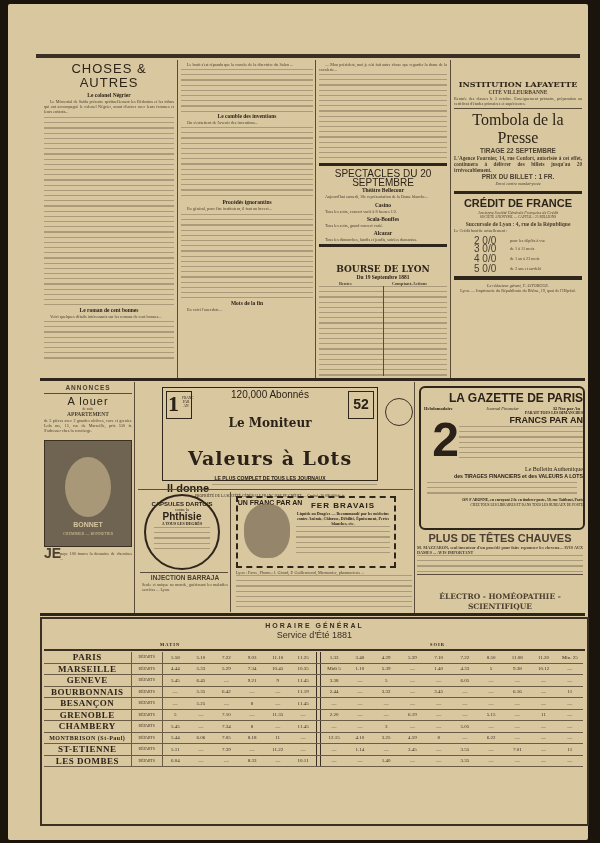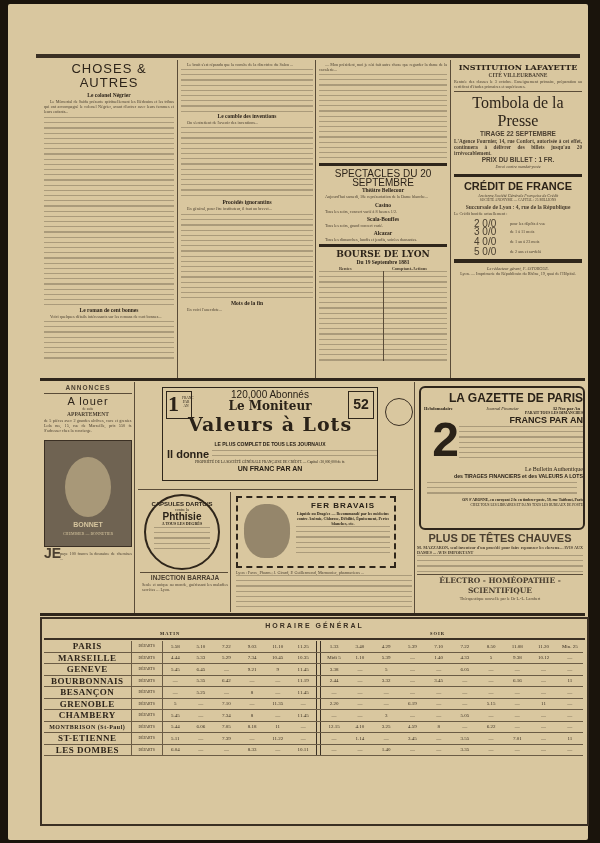--- a/index.html
+++ b/index.html
@@ -10,21 +10,21 @@
   .vline{position:absolute;width:1px;background:#5a4c38;}
   .hline{position:absolute;height:1px;background:#5a4c38;}
   .heavy{position:absolute;height:3px;background:#2f261b;}
   .head-sans{font-family:"Liberation Sans",sans-serif;}
   .title-big{font-family:"Liberation Sans",sans-serif;font-size:13px;letter-spacing:1px;text-align:center;color:#2d241a;line-height:14px;}
   .sub{font-weight:bold;text-align:center;font-size:5.5px;line-height:7px;color:#2d241a;}
   .para{margin:0 0 2px 0;text-indent:6px;}
   .filler{display:block;height:100%;background:repeating-linear-gradient(to bottom,#8b7d62 0 1.2px,transparent 1.2px 5.2px);opacity:.6;}
   .box{position:absolute;border:1.5px solid #2f261b;}
   .center{text-align:center;}
-  .gothic{font-family:"DejaVu Serif",serif;font-weight:bold;}
+  .gothic{font-family:"DejaVu Serif",serif;font-weight:bold;margin-top:17px;}
   .rail{position:absolute;left:40px;top:617px;width:545px;height:205px;border:2px solid #3b3024;}
   table.rt{border-collapse:collapse;font-size:5px;color:#3a2f22;}
   table.rt td{border-bottom:1px solid #6b5c45;text-align:center;padding:0;height:10.5px;}
   .city{font-family:"Liberation Serif",serif;font-weight:bold;font-size:9px;letter-spacing:.5px;text-align:center;color:#2d241a;}
   .dep{font-size:3.8px;border-left:1px solid #6b5c45;border-right:1px solid #6b5c45;}
 </style>
 </head>
 <body>
 
 <div class="page"></div>
@@ -246,20 +246,21 @@
     </div>
   <div class="hline" style="position:relative;margin:1px 0;"></div>
   <div class="gothic" style="font-size:7.5px;line-height:10px;">ÉLECTRO - HOMÉOPATHIE - SCIENTIFIQUE</div>
   <div>Thérapeutique nouvelle par le Dr L.-L. Lambert</div>
 </div>
 
 <div class="heavy" style="left:40px;top:613px;width:545px;"></div>
 
 <div class="rail">
   <div class="center" style="font-family:'Liberation Sans',sans-serif;font-weight:bold;font-size:7px;letter-spacing:2px;line-height:8px;margin-top:3px;color:#3a2f22;">HORAIRE GÉNÉRAL</div>
+  <div class="center" style="font-family:'Liberation Sans',sans-serif;font-size:9px;line-height:11px;color:#3a2f22;">Service d'Été 1881</div>
   <div style="position:relative;height:8px;font-size:4.5px;font-weight:bold;letter-spacing:1px;">
     <span style="position:absolute;left:118px;top:1px;">MATIN</span>
     <span style="position:absolute;left:388px;top:1px;">SOIR</span>
   </div>
   <div style="height:2px;background:#3b3024;margin:0 2px;"></div>
   <table class="rt" id="rt" style="width:539px;margin:1px 2px;">
     <colgroup>
       <col style="width:78px">
         <col style="width:28px">
       <col span="6" style="width:23px">

